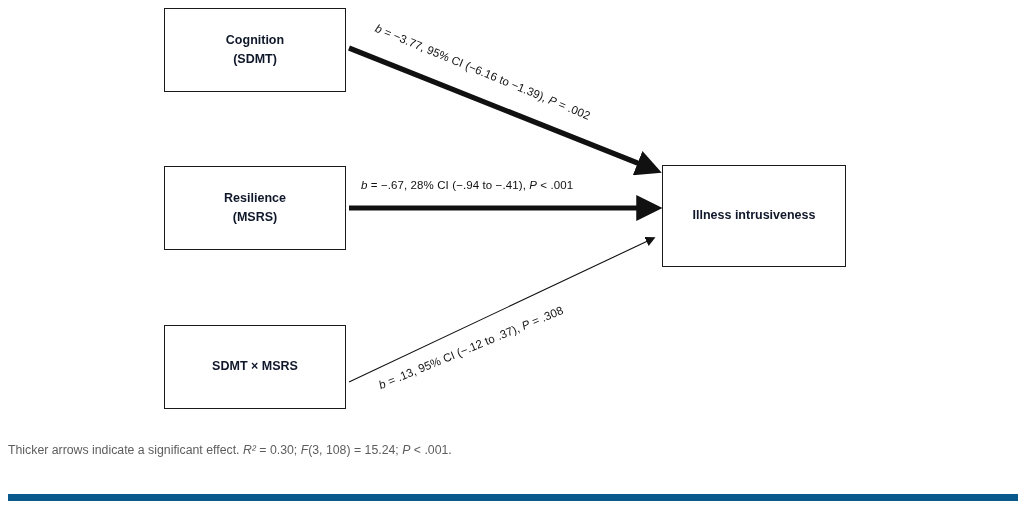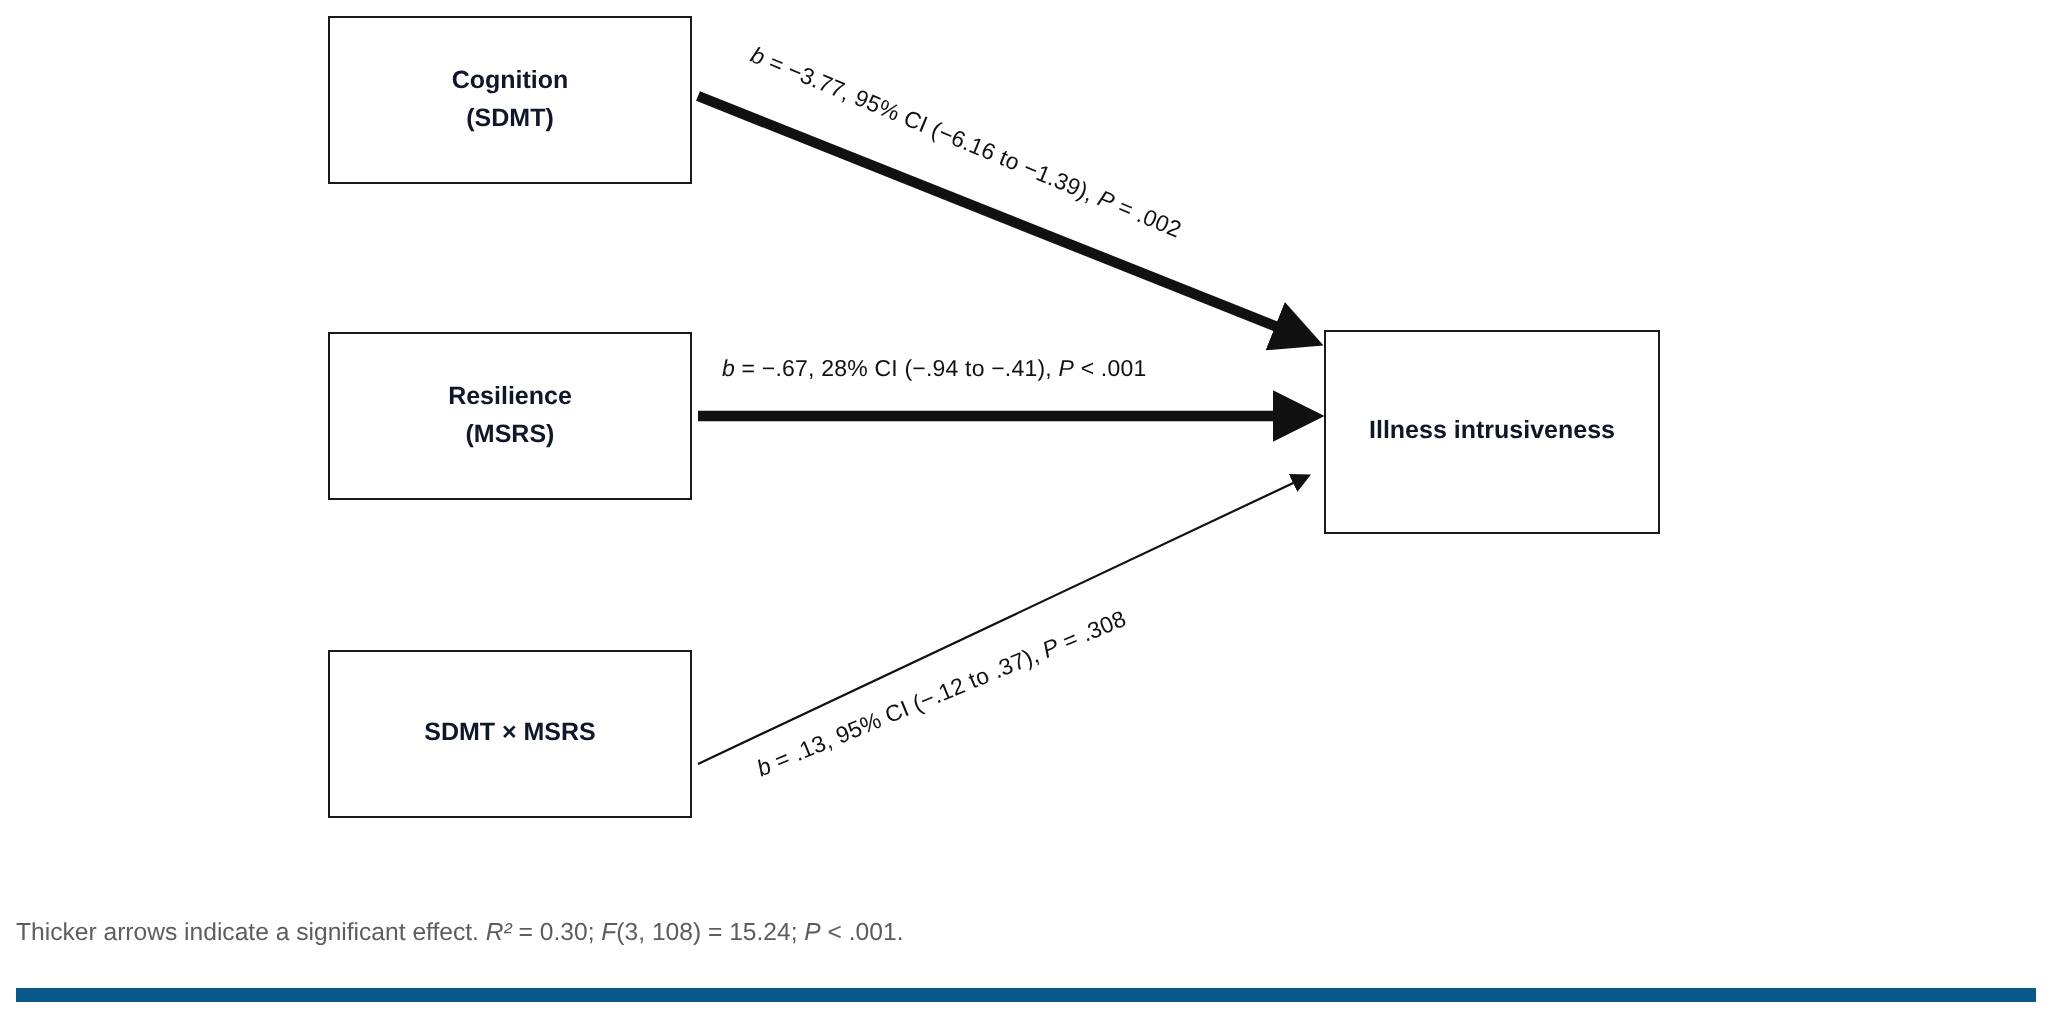--- a/index.html
+++ b/index.html
@@ -37,21 +37,21 @@
     font-weight: bold;
     font-size: 12.5px;
     color: #0f172a;
     line-height: 1.55;
     z-index: 4;
   }
 
   #box-cognition  { left: 164px; top: 8px;   width: 182px; height: 84px; }
   #box-resilience { left: 164px; top: 166px; width: 182px; height: 84px; }
   #box-interaction{ left: 164px; top: 325px; width: 182px; height: 84px; text-align: right; }
-  #box-outcome    { left: 662px; top: 165px; width: 168px; height: 102px; }
+  #box-outcome    { left: 662px; top: 165px; width: 184px; height: 102px; }
 
   .node-line { display: block; white-space: nowrap; }
 
   
   #arrow-layer {
     position: absolute;
     left: 0;
     top: 0;
     width: 1026px;
     height: 508px;
@@ -87,21 +87,20 @@
     transform-origin: left top;
   }
 
   
   #footnotes {
     position: absolute;
     left: 8px;
     top: 440px;
     width: 1000px;
     z-index: 5;
-    margin-top: 16px;
   }
   .footnote-line {
     font-size: 12.3px;
     color: #5d5d5d;
     line-height: 21px;
     white-space: nowrap;
   }
   .footnote-line i { font-style: italic; }
 
   

